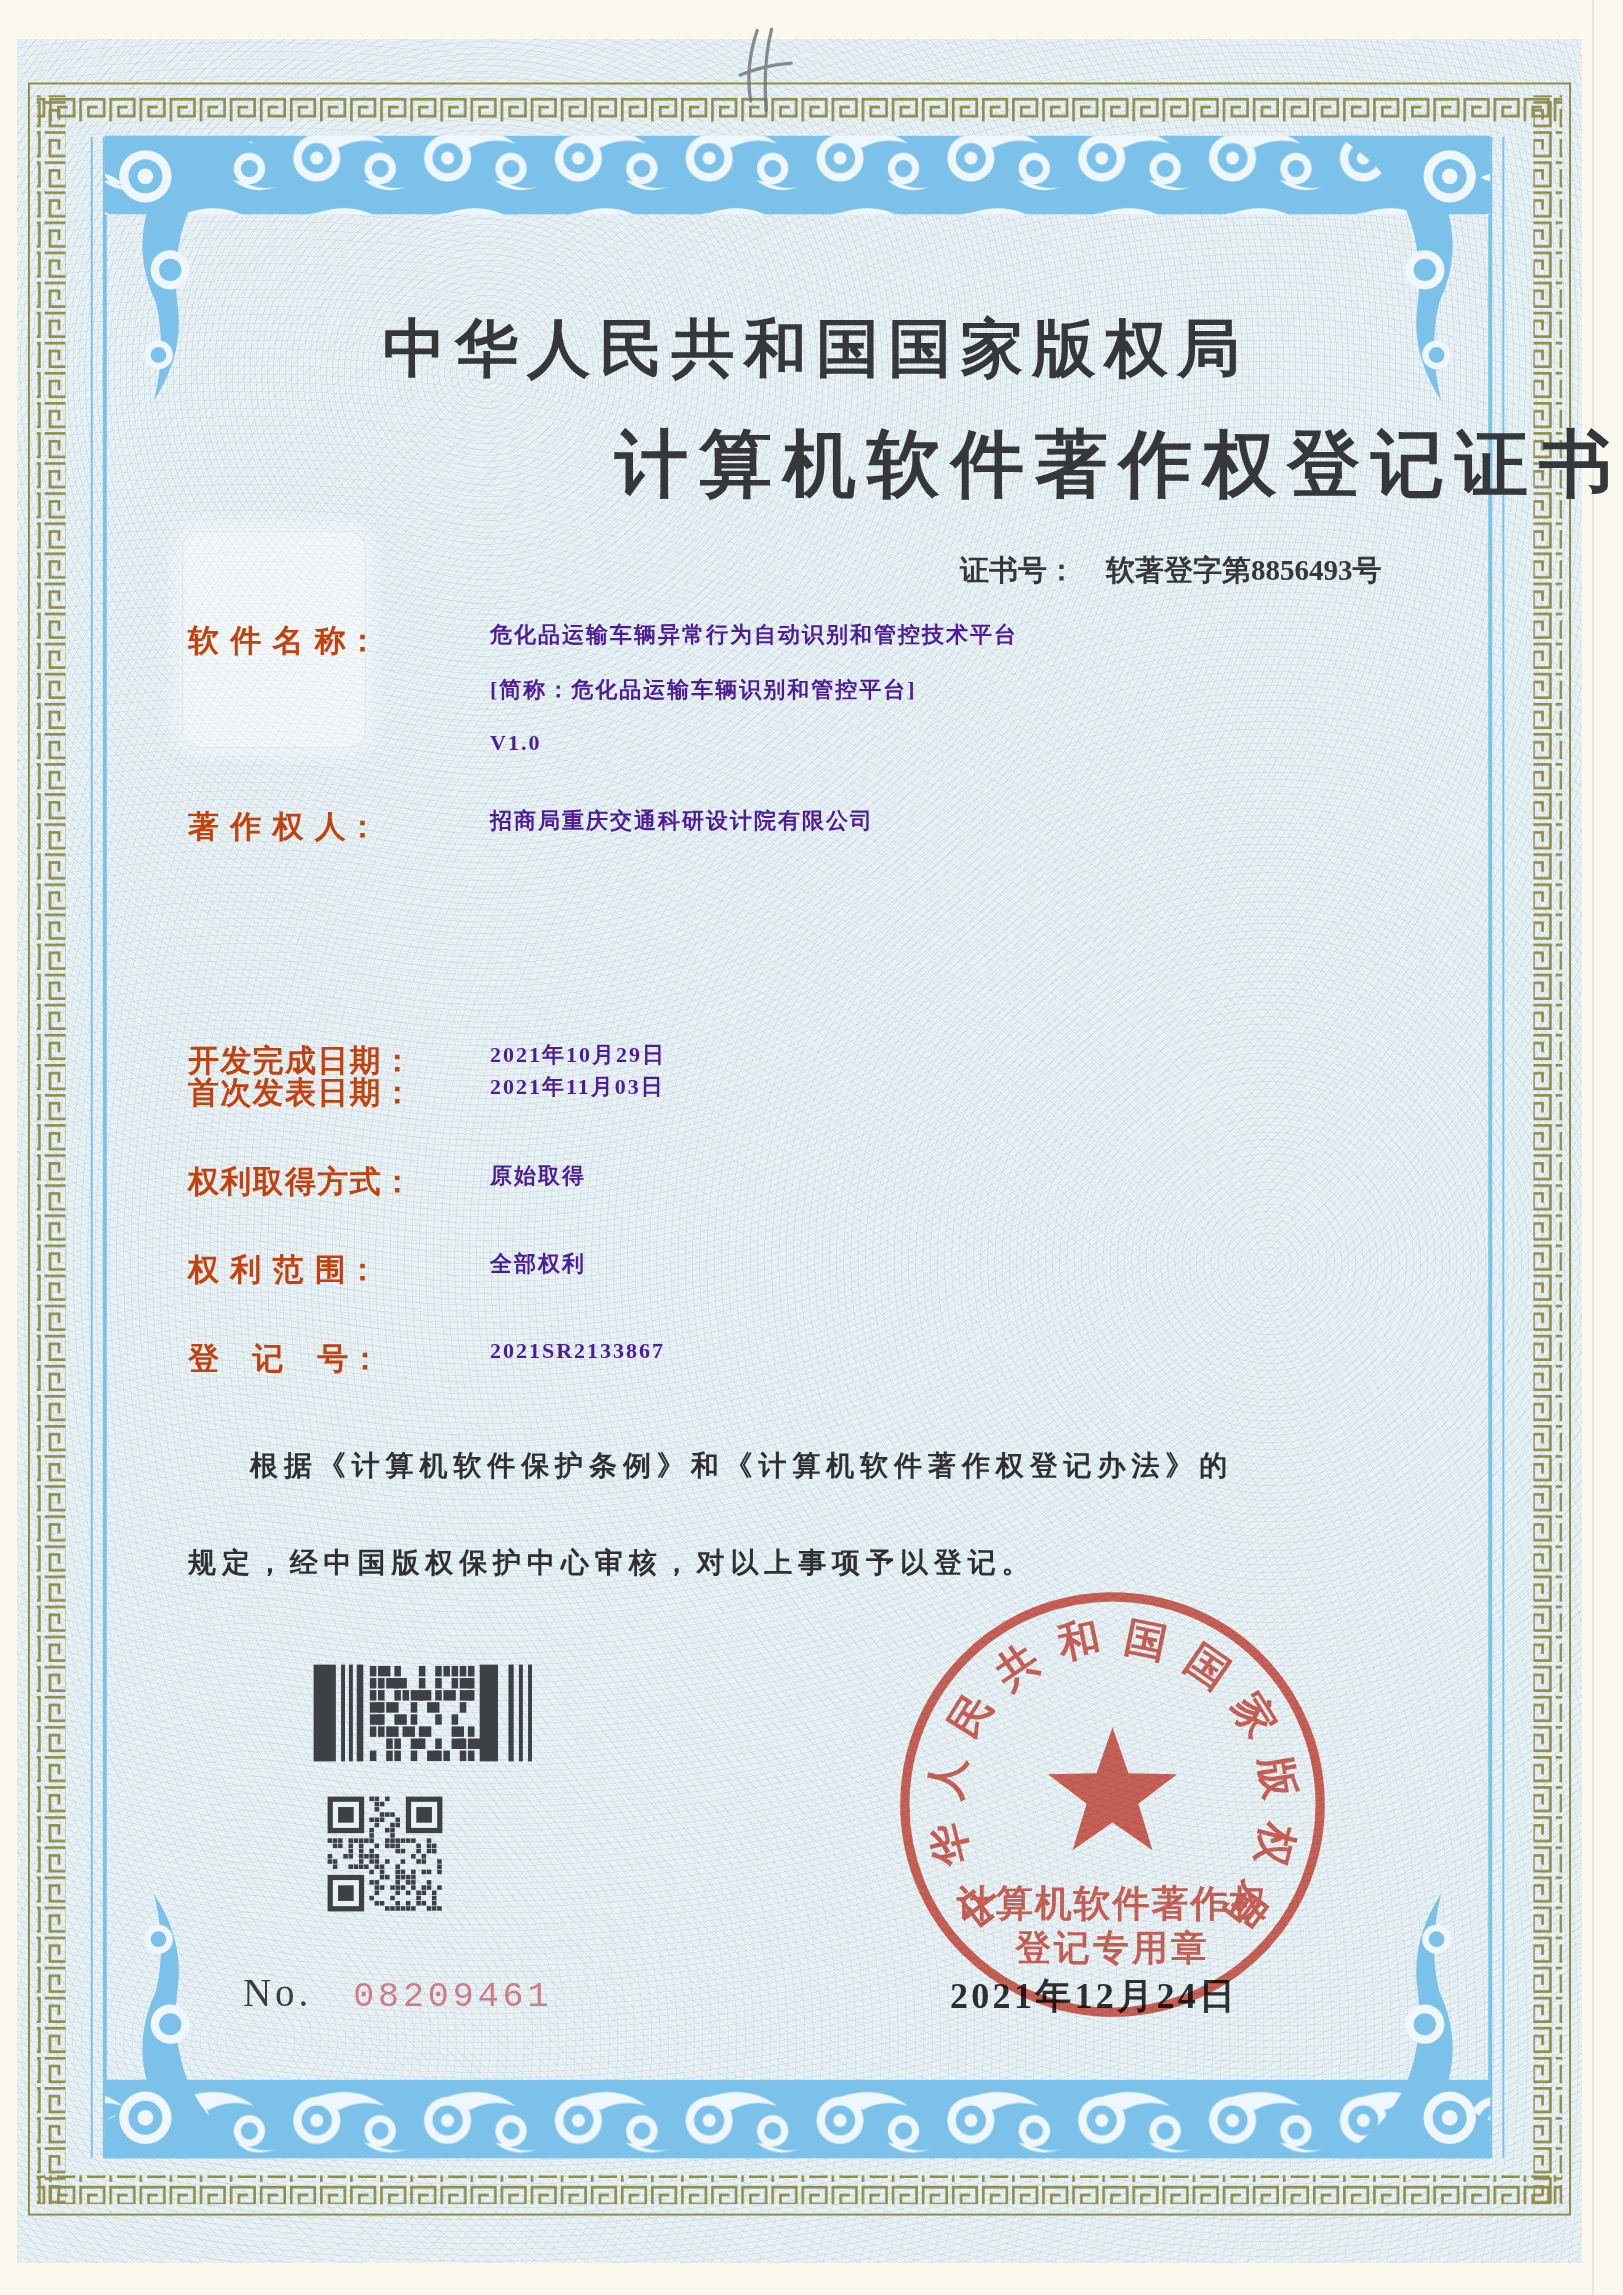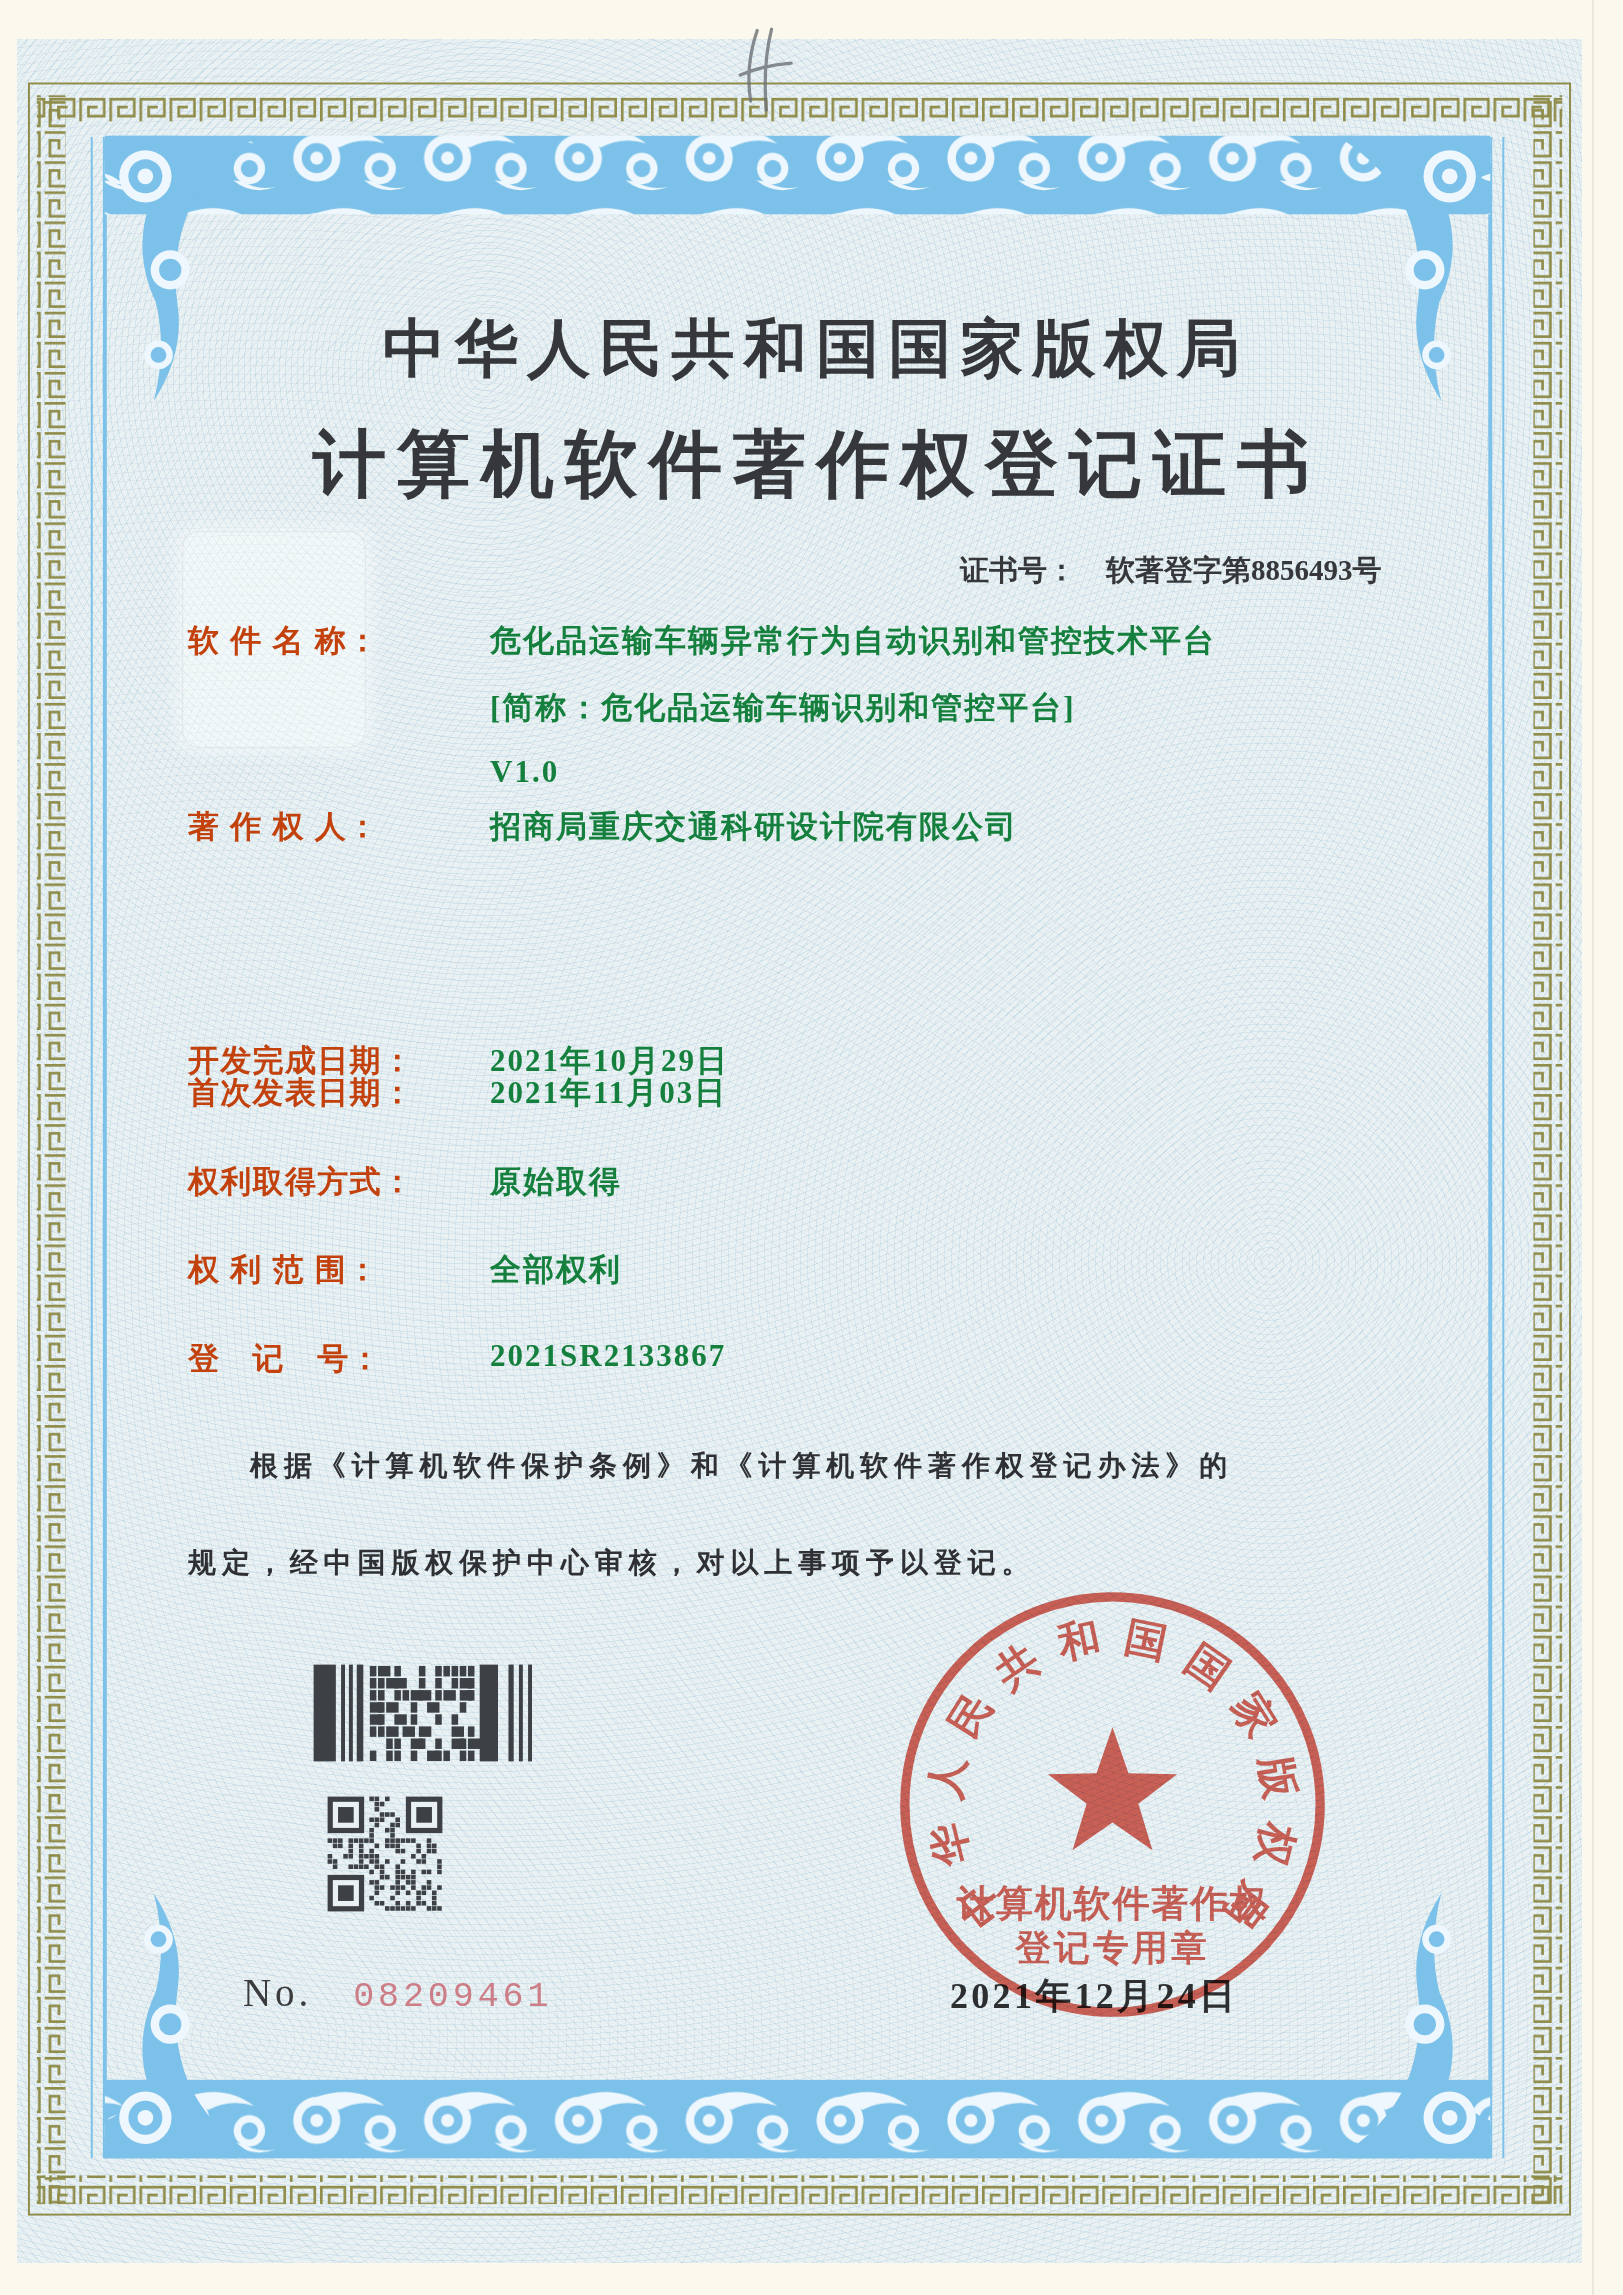--- a/index.html
+++ b/index.html
@@ -29,29 +29,29 @@
     position:absolute;left:182px;top:531px;width:184px;height:217px;border-radius:17px;
     background:rgba(255,255,255,.42);box-shadow:0 0 17px 6.5px rgba(255,255,255,.42), inset 0 0 0 1.3px rgba(170,185,190,.18);
   }
 
   .hand-mark{position:absolute;left:731px;top:23.6px;width:72px;height:98px;z-index:5;opacity:.8;}
   .hand-mark path{stroke:#6d7175;stroke-width:5;fill:none;stroke-linecap:round;}
 
   .title{position:absolute;left:0;width:1623px;text-align:center;color:var(--ink);
          font-family:"Liberation Serif","DejaVu Serif",serif;font-weight:bold;}
   .title-authority{top:306px;font-size:63px;letter-spacing:9.2px;padding-left:9px;}
-  .title-main{top:416px;font-size:73px;letter-spacing:11px;padding-left:11px;}
+  .title-main{top:416px;font-size:73px;letter-spacing:11px;padding-left:11px;text-align:right;}
 
   .cert-line{position:absolute;left:960px;top:551px;font-size:29px;font-weight:bold;color:var(--ink);
              display:flex;gap:30px;font-family:"Liberation Serif","DejaVu Serif",serif;}
 
   .row{position:absolute;left:188px;display:flex;align-items:flex-start;color:#2c2e30;}
   .lbl{font-weight:bold;font-size:31px;min-width:302px;letter-spacing:1.3px;color:#c2410c;
        font-family:"Liberation Sans","DejaVu Sans",sans-serif;white-space:pre;}
-  .val{font-size:31px;font-weight:600;letter-spacing:2px;color:#15803d;
+  .val{font-size:22px;font-weight:600;letter-spacing:2px;color:#4c1d95;
        font-family:"Liberation Serif","DejaVu Serif",serif;}
   .val-lines .val{display:block;margin-bottom:25px;}
 
   .statement{position:absolute;color:#2e3033;font-size:28px;font-weight:600;letter-spacing:5.9px;
              font-family:"Liberation Serif","DejaVu Serif",serif;white-space:nowrap;}
   .statement.l1{left:250px;top:1447px;}
   .statement.l2{left:188px;top:1544px;}
 
   .barcode{position:absolute;left:312px;top:1662px;width:236px;height:102px;}
   .qrcode{position:absolute;left:325px;top:1794px;width:120px;height:120px;}

